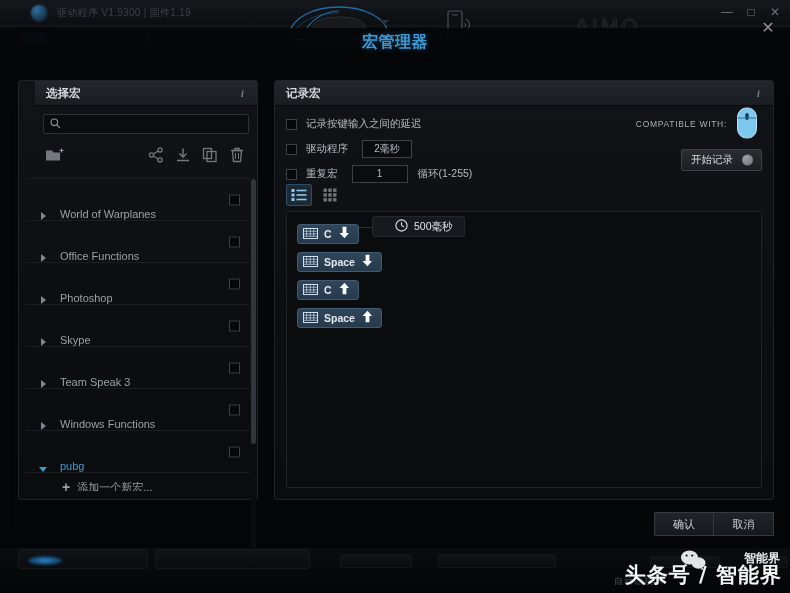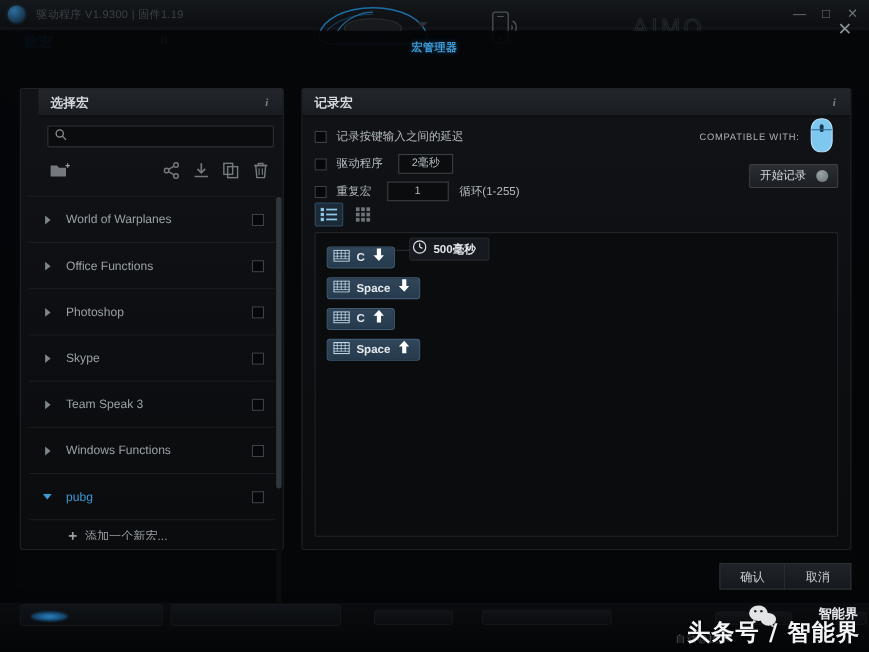--- a/index.html
+++ b/index.html
@@ -17,21 +17,21 @@
 
   
   .bg-window {
     position: absolute; inset: 0;
     background: linear-gradient(180deg,#0d0f12 0%, #0a0c0f 30%, #060708 75%, #010102 100%);
   }
   .bg-titlebar {
     position: absolute; top:0; left:0; width:790px; height:26px;
     background: linear-gradient(180deg,#15181c 0%, #0c0e11 100%);
     border-bottom: 1px solid #16191d;
-    display:flex; align-items:center;
+    display:flex; align-items:center;padding-left:24px;
   }
   .app-logo {
     width:16px; height:16px; margin-left:7px; border-radius:50%;
     background: radial-gradient(circle at 35% 30%, #2f6f9c 0%, #1b3f5c 55%, #0d1c29 100%);
     box-shadow: 0 0 3px rgba(40,110,160,.5);
   }
   .app-title {
     margin-left:10px; font-size:10px; color:#3a4248; letter-spacing:.3px;
     white-space:nowrap;
   }
@@ -96,21 +96,21 @@
   
   .overlay {
     position:absolute; left:0; top:28px; width:790px; height:520px;
     background: rgba(4,5,7,.93);
   }
   .modal-head {
     position:absolute; left:0; top:28px; width:790px; height:29px;
     display:flex; align-items:center; justify-content:center;
   }
   .modal-title {
-    font-size:10px; color:#3d9ad4; font-weight:bold; letter-spacing:.5px;
+    font-size:16px; color:#3d9ad4; font-weight:bold; letter-spacing:.5px;
     text-shadow:0 0 6px rgba(45,130,200,.45);
   }
   .modal-close {
     position:absolute; right:12px; top:18px; width:20px; height:20px;
     display:flex;align-items:center;justify-content:center;
     color:#8a9196; font-size:16px; line-height:1; cursor:pointer;
   }
 
   
   .panel {
@@ -163,21 +163,21 @@
     cursor:pointer; opacity:.72;
   }
 
   
   .treewrap {
     position:absolute; left:7px; top:97px; right:7px; bottom:8px;
     overflow:hidden; border-top:1px solid #1a1d21;
   }
   .tree { position:relative; }
   .trow {
-    position:relative; height:42px; display:flex; align-items:center;
+    position:relative; height:42px; display:flex; align-items:flex-end;
     border-bottom:1px solid #1a1d21; cursor:pointer;
   }
   .trow.sel { }
   .caret {
     width:22px; display:flex; align-items:center; justify-content:center;
     margin-left:6px;
   }
   .caret .ar-right {
     width:0;height:0;border-top:4px solid transparent;border-bottom:4px solid transparent;
     border-left:5px solid #7e868c;
@@ -274,23 +274,22 @@
   .chip .kb { flex:0 0 auto; }
   .chip .ktext {
     font-size:10.5px; color:#e4e9ee; margin:0 7px 0 6px; font-weight:bold;
   }
   .chip .arr { flex:0 0 auto; }
   .chiprow { display:flex; align-items:center; }
 
   .tooltip {
     position:absolute; left:85px; top:4px;
     display:inline-flex; align-items:center; height:21px;
-    padding:0 11px 0 2px; background:#16191d; border:1px solid #24282d;
+    padding:0 11px 0 22px; background:#16191d; border:1px solid #24282d;
     border-radius:3px;
-    font-weight:bold;
   }
   .tooltip .tt-text { font-size:10.5px; color:#e0e5ea; margin-left:6px; }
   .tt-connector {
     position:absolute; left:-14px; top:10px; width:14px; height:1px; background:#2b2f34;
   }
 
   
   .footer { position:absolute; right:16px; top:512px; display:flex;padding-left:40px; }
   .fbtn {
     width:60px; height:24px; display:flex; align-items:center; justify-content:center;

